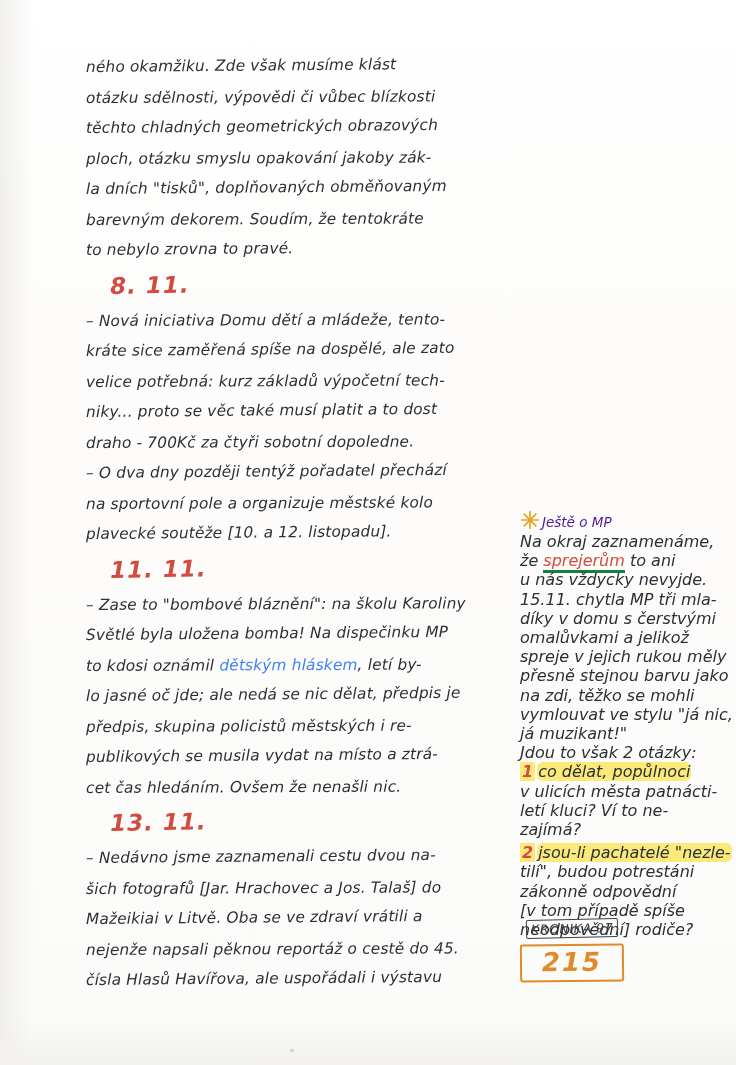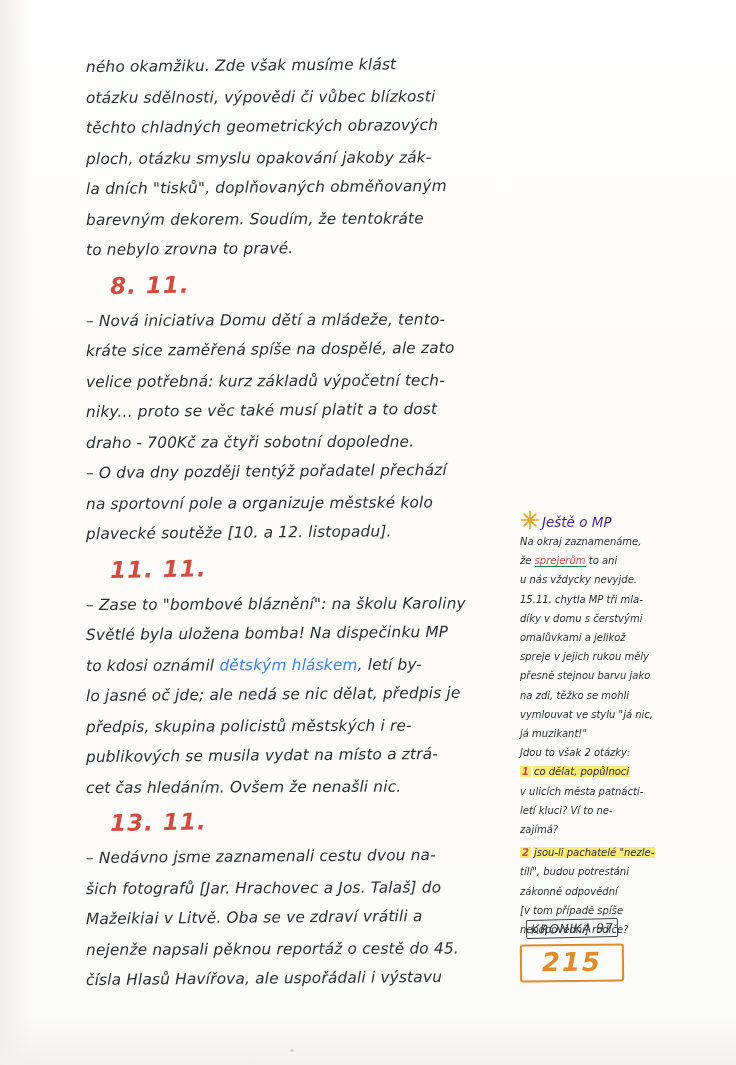--- a/index.html
+++ b/index.html
@@ -65,21 +65,21 @@
   .red-ink  { color: #d24b3f; }
 
   
   #margin-col {
     position: absolute;
     left: 520px;
     top: 512px;
     width: 190px;
   }
   .note-line {
-    font-size: 10px;
+    font-size: 16px;
     line-height: 19.2px;
     color: #2b2f36;
     font-style: italic;
     white-space: pre;
   }
   .note-title {
     font-size: 13.5px;
     color: #4c1d95;
     font-style: italic;
     line-height: 20px;
@@ -90,30 +90,31 @@
     position: absolute;
     left: 0px;
     top: -2px;
     width: 20px;
     height: 20px;
     color: #e8a020;
   }
   .hl-yellow {
     background: #fbe97a;
     padding: 0 1px;
+    border-radius: 6px;
   }
   .num-marker {
     color: #d24b3f;
     font-weight: bold;
     background: #fbe97a;
     padding: 0 2px;
     margin-right: 2px;
   }
   .note-underline {
-    border-bottom: 1px solid #15803d;
+    border-bottom: 3px solid #15803d;
   }
 
   
   #footer-stamp {
     position: absolute;
     left: 520px;
     top: 918px;
     width: 104px;
     text-align: center;
   }

